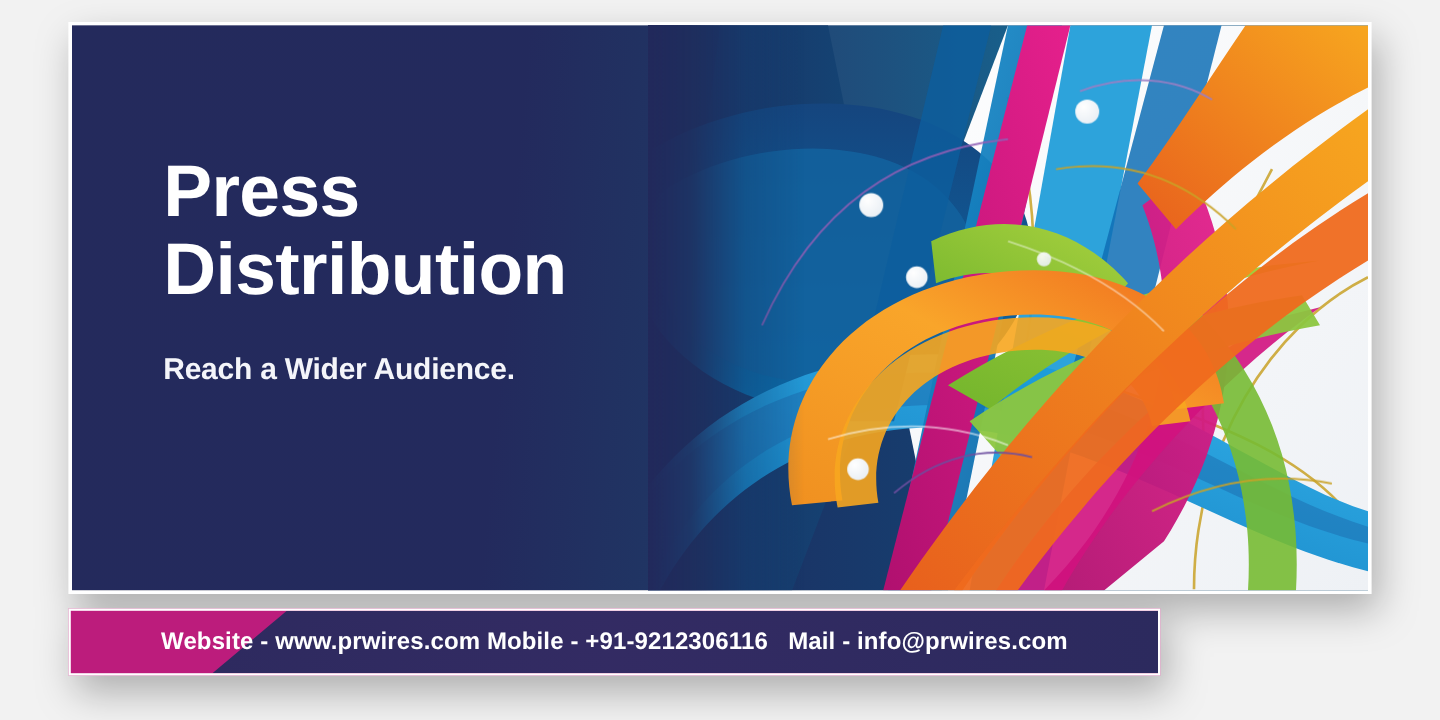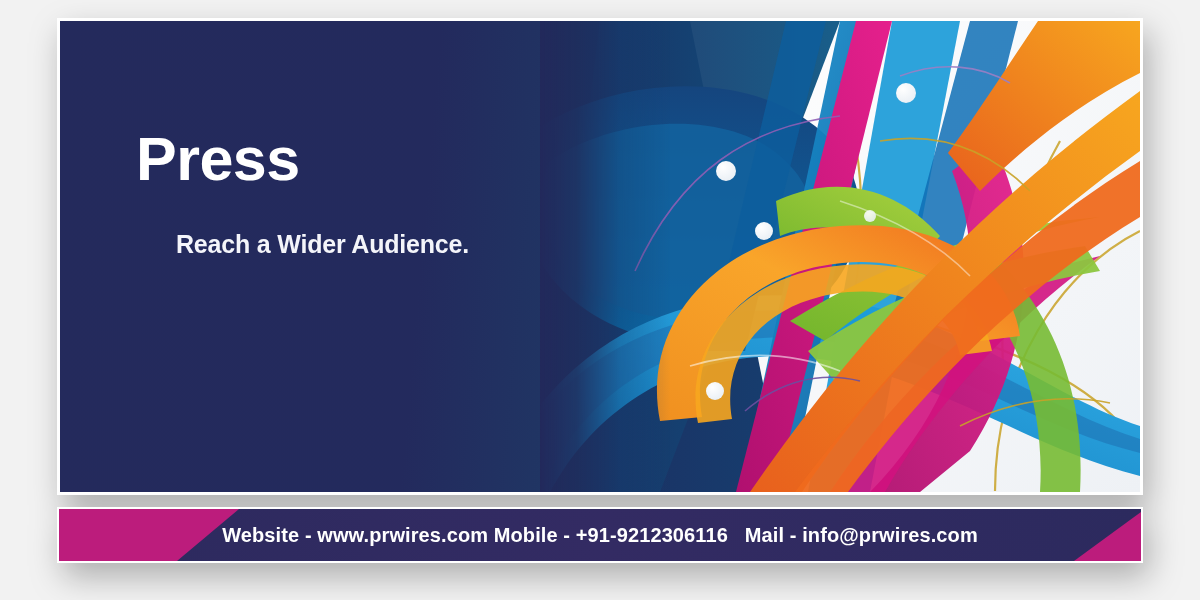--- a/index.html
+++ b/index.html
@@ -40,25 +40,25 @@
   .copy{position:absolute;left:76px;top:106px;width:500px;}
   .headline{
     color:#ffffff;font-weight:bold;font-size:61px;line-height:1.06;
     letter-spacing:-0.5px;margin:0;
   }
   .headline span{display:block;}
   .subline{
     margin:36px 0 0 0;color:#f4f5fa;font-weight:bold;
     font-size:25px;line-height:1.32;letter-spacing:-0.2px;
   }
-  .subline span{display:block;margin-left:40px;}
+  .subline span{display:block;}
 
   
   .footer{
-    position:absolute;left:0;top:489px;width:1086px;height:56px;
+    position:absolute;left:0;top:489px;width:910px;height:56px;
     border:2px solid #ffffff;box-sizing:border-box;
     background:#bc1c7c;overflow:hidden;
   }
   .footer-mid{
     position:absolute;left:0;top:0;width:100%;height:100%;
     background:linear-gradient(92deg,#2c2a5e 0%,#332b63 50%,#2c2a5e 100%);
     clip-path:polygon(180px 0, 1086px 0, 1015px 100%, 118px 100%);
   }
   .footer-text{
     position:absolute;left:0;top:0;width:100%;height:100%;
@@ -196,20 +196,21 @@
             <circle cx="366" cy="72" r="10" fill="url(#gDot)"></circle>
             <circle cx="175" cy="370" r="9" fill="url(#gDot)"></circle>
             <circle cx="330" cy="195" r="6" fill="url(#gDot)" opacity=".9"></circle>
           </g>
         </svg>
       </div>
 
       <div class="copy">
         <h1 class="headline">
           <span>Press</span>
+          <span>Distribution</span>
         </h1>
         <p class="subline">
           <span>Reach a Wider Audience.</span>
         </p>
       </div>
     </div>
 
     <div class="footer">
       <div class="footer-mid"></div>
       <div class="footer-text">Website - www.prwires.com Mobile - +91-9212306116   Mail - info@prwires.com</div>

